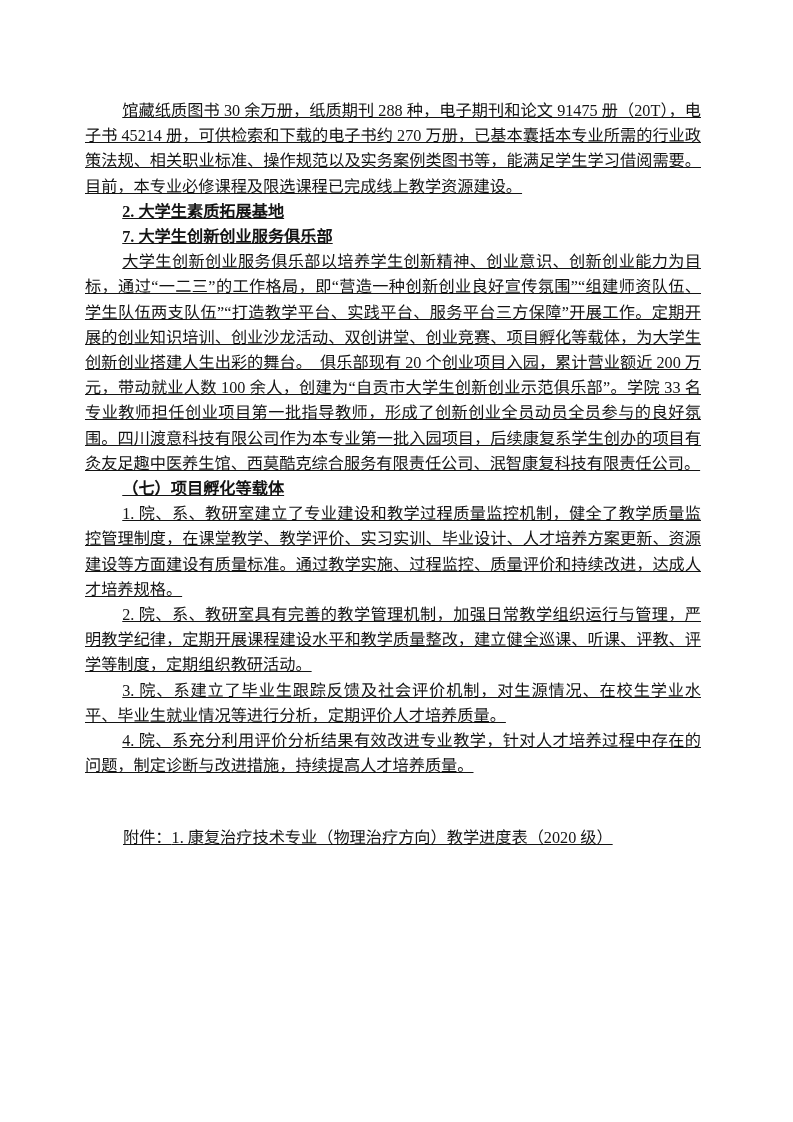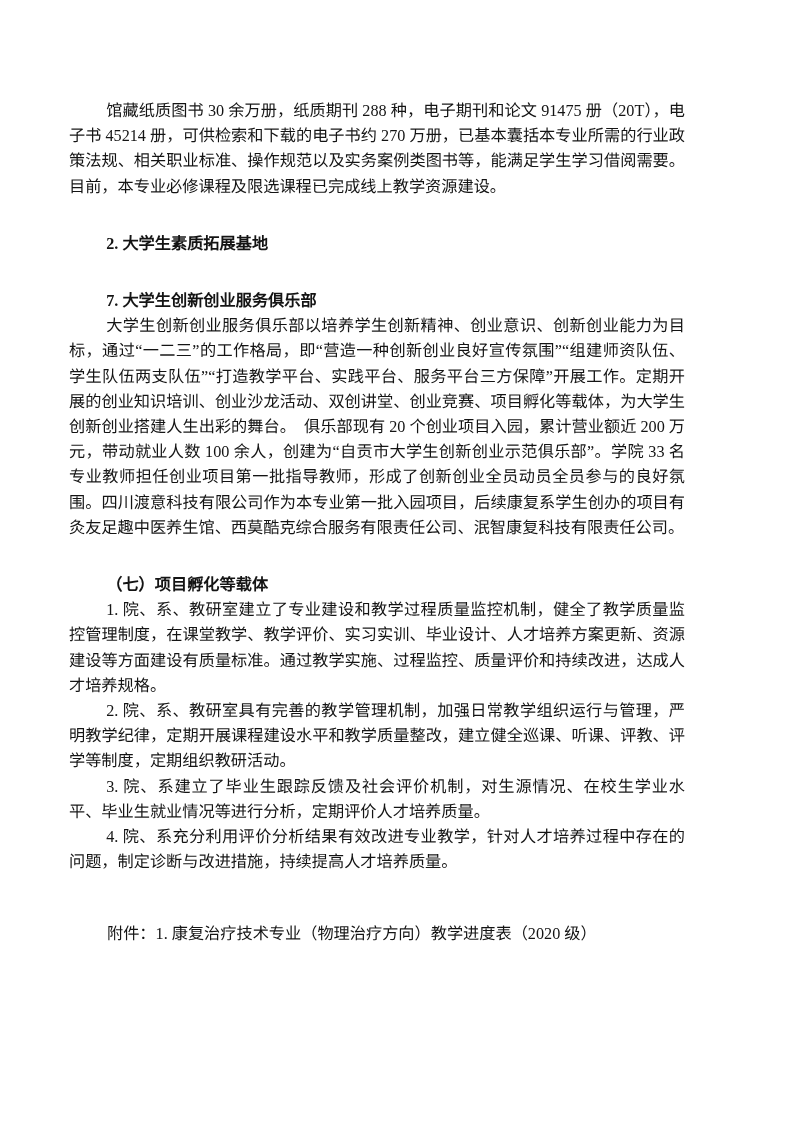--- a/index.html
+++ b/index.html
@@ -11,39 +11,39 @@
     position: relative;
     width: 793px;
     height: 1122px;
     background: #ffffff;
     overflow: hidden;
     font-family: "Liberation Serif", "DejaVu Serif", serif;
     color: #141414;
   }
   .content {
     position: absolute;
-    left: 69px;
+    left: 85px;
     top: 99px;
     width: 616px;
+    text-decoration: underline;
   }
   .content p,
   .content h3 {
     margin: 0;
     padding: 0;
     font-size: 16.2px;
     line-height: 25.2px;
     text-align: justify;
     text-indent: 2.3em;
     font-weight: normal;
     word-break: break-all;
   }
   .content h3 {
     font-weight: 700;
     text-align: left;
-    margin-top: 32px;
   }
   .attachments {
     margin-top: 47px;
   }
   .att-line {
     font-size: 16.2px;
     line-height: 25.2px;
     text-align: left;
   }
   .att-line-1 {

